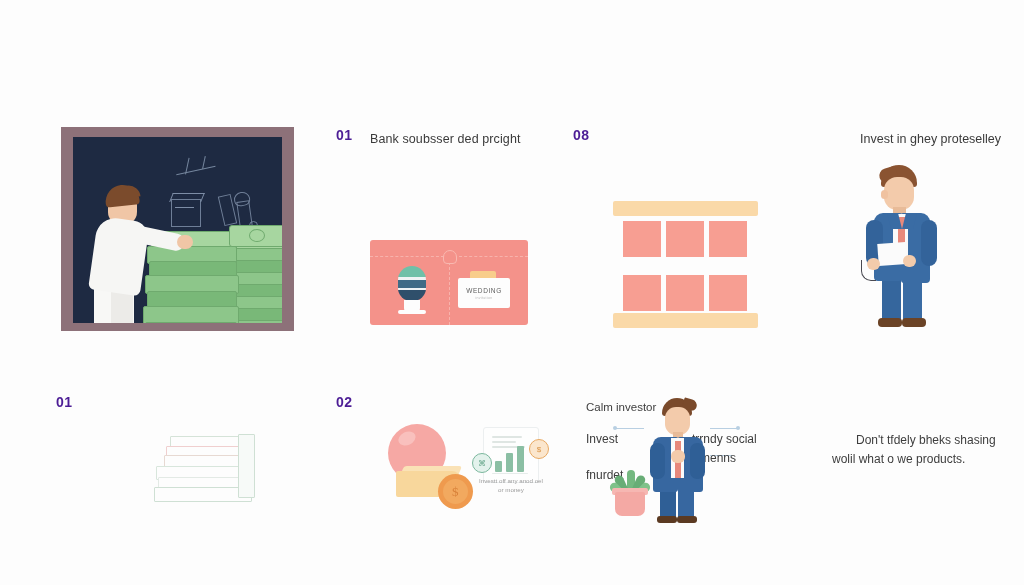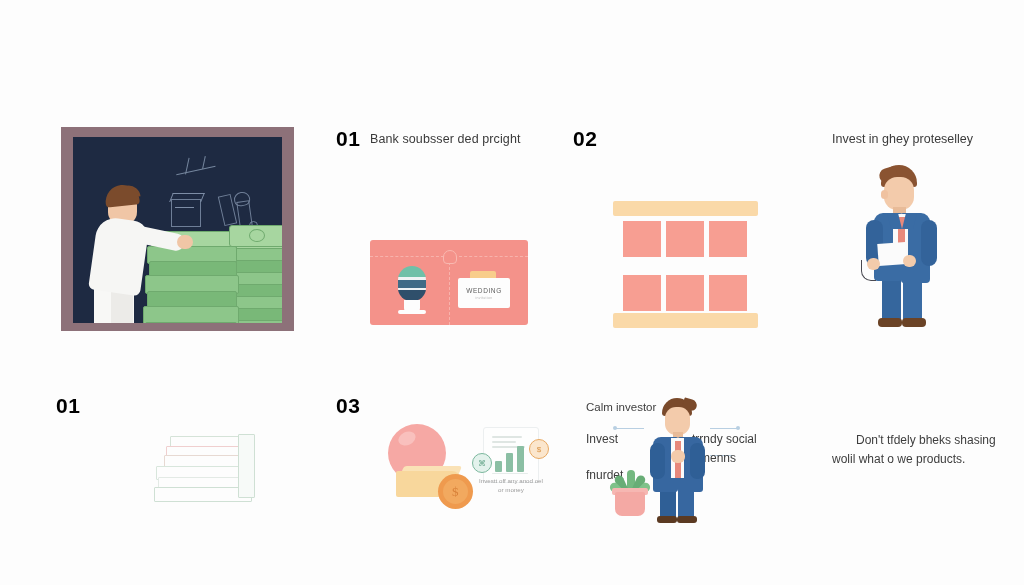--- a/index.html
+++ b/index.html
@@ -19,23 +19,23 @@
     position: relative;
     width: 1024px;
     height: 585px;
     background: #fdfdfd;
   }
 
   
   .step-num {
     position: absolute;
     font-family: "Liberation Sans", sans-serif;
-    font-size: 21px;
+    font-size: 14px;
     font-weight: 700;
-    color: #000000;
+    color: #4c1d95;
     letter-spacing: 0.5px;
   }
   .step-label {
     position: absolute;
     font-family: "Liberation Sans", sans-serif;
     font-size: 12.5px;
     color: #3a3a3a;
     letter-spacing: 0.1px;
     white-space: nowrap;
     text-align: center;
@@ -398,23 +398,23 @@
       <div class="fig" id="money-person-body"></div>
       <div class="fig" id="money-person-arm"></div>
       <div class="fig" id="money-person-hand"></div>
 
     </div>
   </div>
 
   <div class="step-num" style="left:336px; top:127px;">01</div>
   <div class="step-label" style="left:370px; top:132px;">Bank soubsser ded prcight</div>
 
-  <div class="step-num" style="left:573px; top:127px;">02</div>
-
-  <div class="plain-label" style="left:832px; top:132px;">Invest in ghey proteselley</div>
+  <div class="step-num" style="left:573px; top:127px;">08</div>
+
+  <div class="plain-label" style="left:860px; top:132px;">Invest in ghey proteselley</div>
 
   <div id="card-envelope">
     <div id="envelope-fold-left"></div>
     <div id="envelope-fold-right"></div>
     <div id="envelope-center-line"></div>
     <div id="envelope-heart"></div>
     <div id="envelope-egg"></div>
     <div id="envelope-egg-stand"></div>
     <div id="envelope-egg-base"></div>
     <div id="envelope-card-tab"></div>
@@ -453,21 +453,21 @@
     <div id="bm-arm-l"></div>
     <div id="bm-arm-r"></div>
     <div id="bm-paper"></div>
     <div id="bm-cable"></div>
     <div id="bm-hand-l"></div>
     <div id="bm-hand-r"></div>
   </div>
 
   <div class="step-num" style="left:56px; top:394px;">01</div>
 
-  <div class="step-num" style="left:336px; top:394px;">03</div>
+  <div class="step-num" style="left:336px; top:394px;">02</div>
 
   <div id="card-books">
     <div class="book" style="left:22px; top:6px;  width:72px; height:11px; border-color:#d5e3d8;"></div>
     <div class="book" style="left:18px; top:16px; width:78px; height:10px; border-color:#f0cfcf;"></div>
     <div class="book" style="left:16px; top:25px; width:80px; height:11px; border-color:#e7d9d2;"></div>
     <div class="book" style="left:8px;  top:36px; width:92px; height:12px; border-color:#d8e6dc;"></div>
     <div class="book" style="left:10px; top:47px; width:90px; height:11px; border-color:#e3eae5;"></div>
     <div class="book" style="left:6px;  top:57px; width:96px; height:13px; border-color:#cfe0d4;"></div>
     <div class="book" style="left:90px; top:4px;  width:15px; height:62px; border-color:#cfe0d4; background:#f7faf8;"></div>
   </div>

